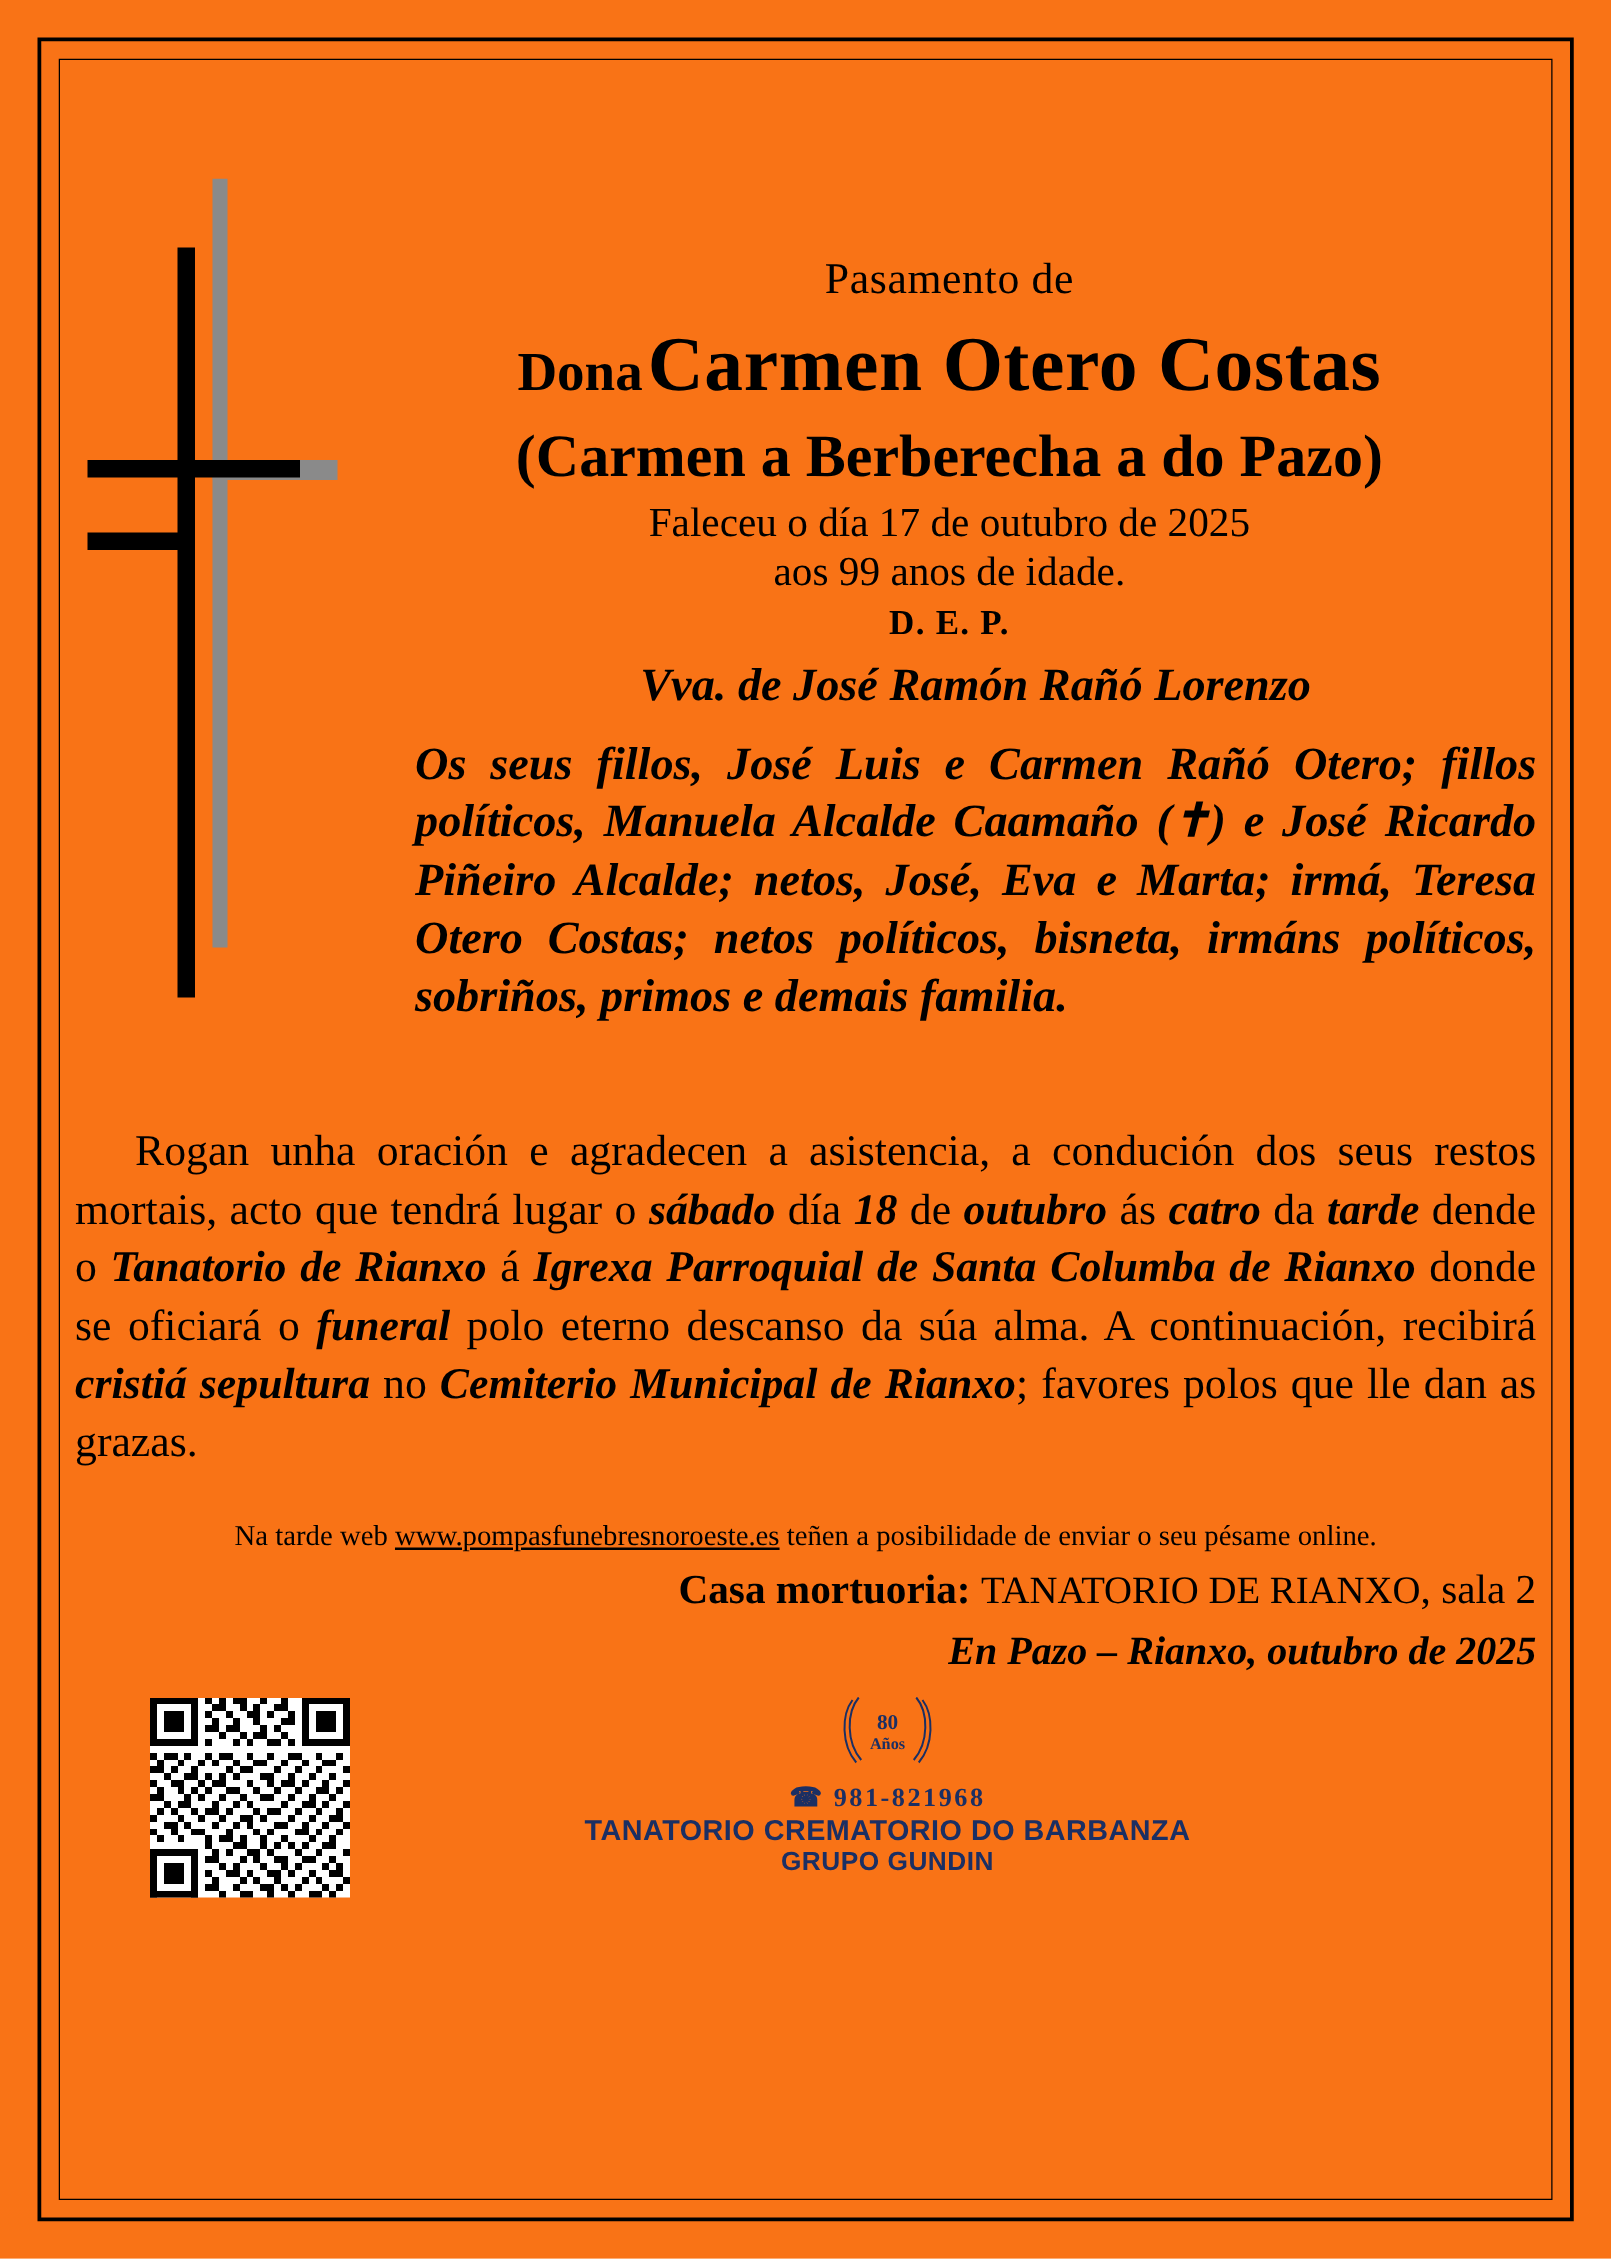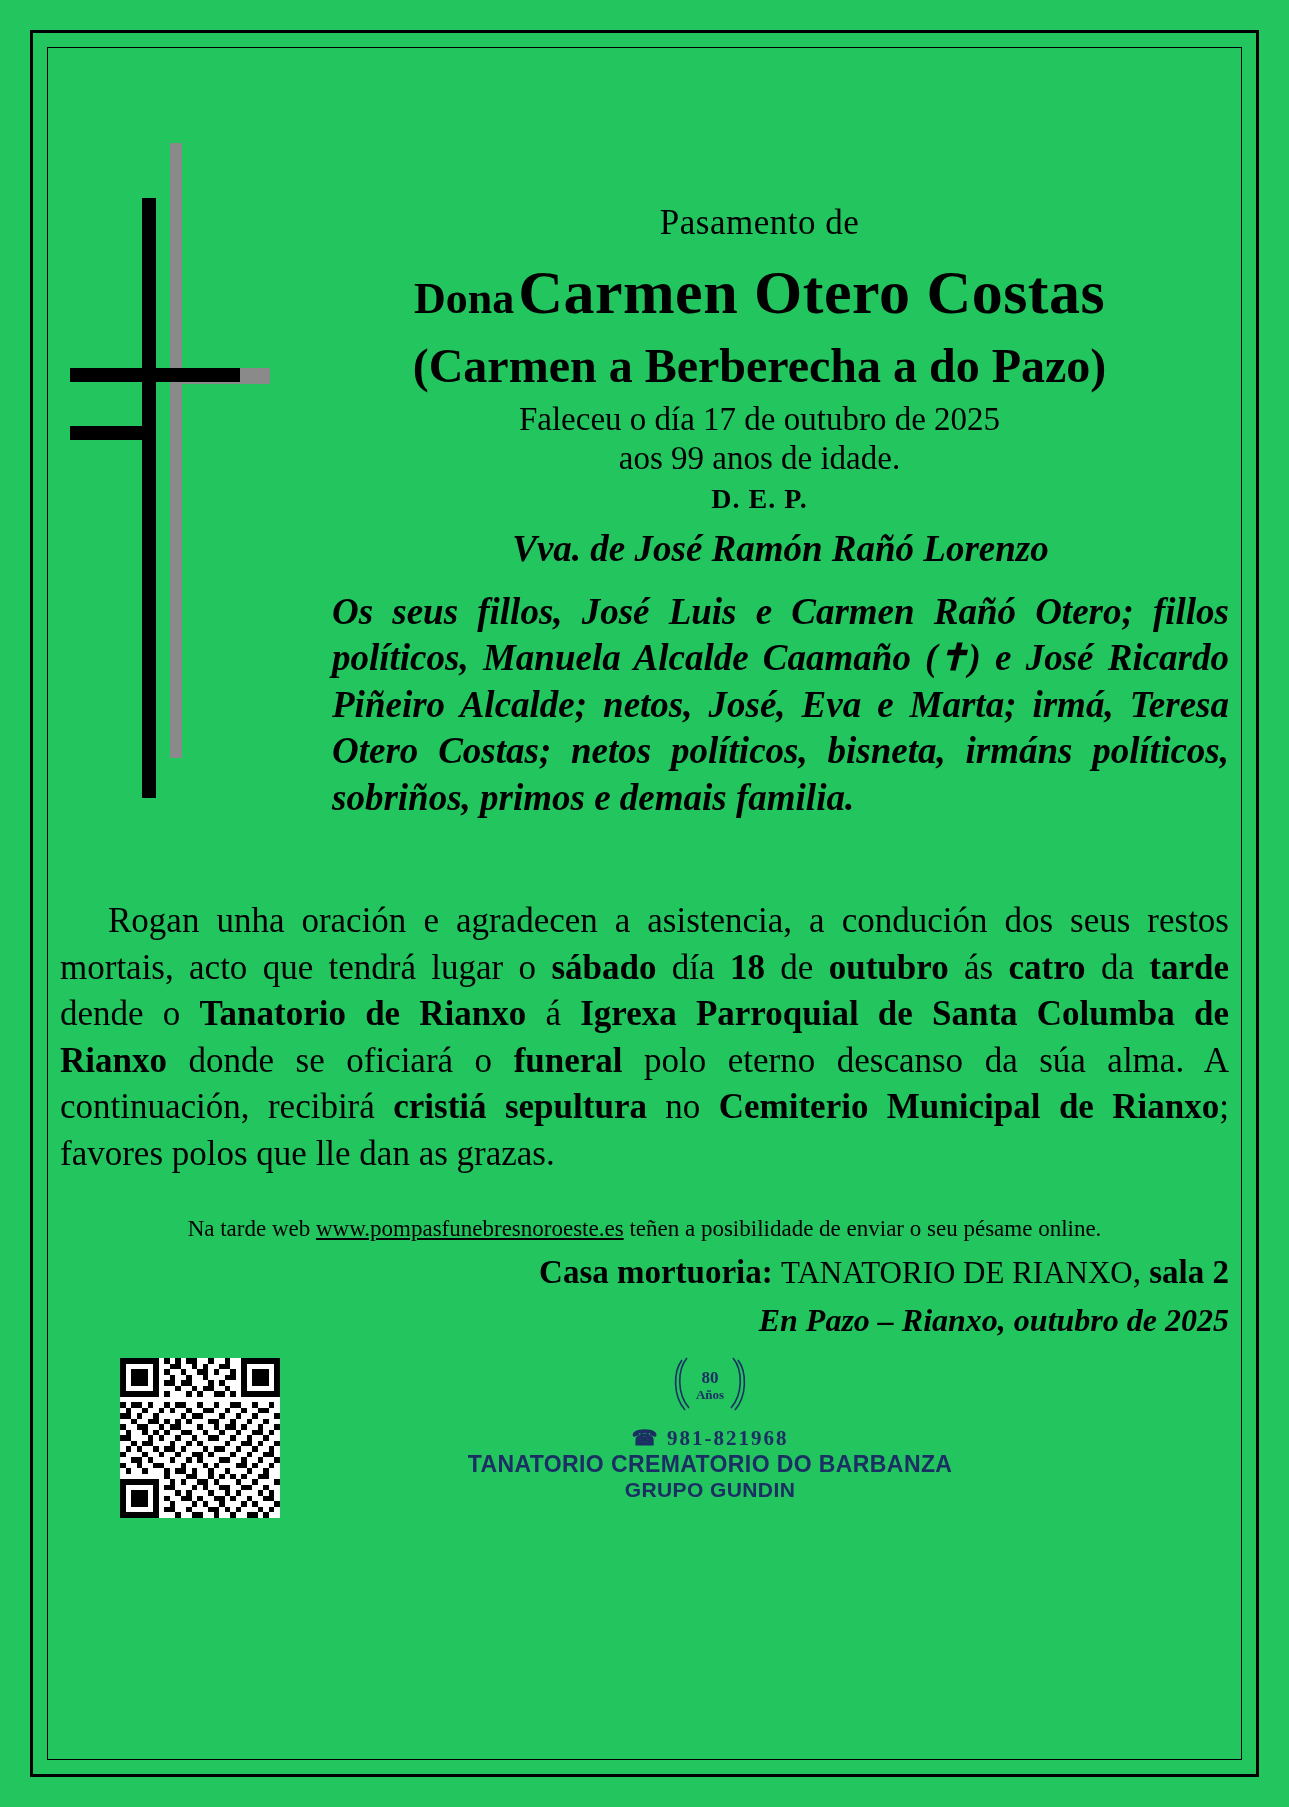--- a/index.html
+++ b/index.html
@@ -8,21 +8,21 @@
     background: #ffffff;
   }
   body {
     font-family: "Liberation Serif", serif;
     color: #000000;
   }
   .page {
     position: relative;
     width: 1289px;
     height: 1807px;
-    background: #22c55e;
+    background: #f97316;
     box-sizing: border-box;
     overflow: hidden;
   }
   .frame-outer {
     position: absolute;
     left: 30px;
     top: 30px;
     right: 30px;
     bottom: 30px;
     border: 3px solid #000;
@@ -160,21 +160,21 @@
   .main-par {
     position: absolute;
     left: 0px;
     top: 840px;
     width: 1169px;
     font-size: 35px;
     line-height: 1.33;
     text-align: justify;
     text-indent: 48px;
   }
-  .main-par b { font-weight: bold; }
+  .main-par b { font-weight: bold; font-style: italic; }
 
   
   .web-line {
     position: absolute;
     left: 0px;
     top: 1158px;
     width: 1169px;
     font-size: 23px;
     text-align: center;
   }
@@ -187,21 +187,21 @@
   .casa {
     position: absolute;
     left: 0px;
     top: 1196px;
     width: 1169px;
     text-align: right;
     font-size: 33px;
   }
   .casa .lbl { font-weight: bold; }
   .casa .tan { font-variant: small-caps; font-size: 31px; }
-  .casa .sala { font-weight: bold; }
+  .casa .sala { font-weight: normal; }
   .lugar-data {
     position: absolute;
     left: 0px;
     top: 1244px;
     width: 1169px;
     text-align: right;
     font-size: 32px;
     font-style: italic;
     font-weight: bold;
   }

